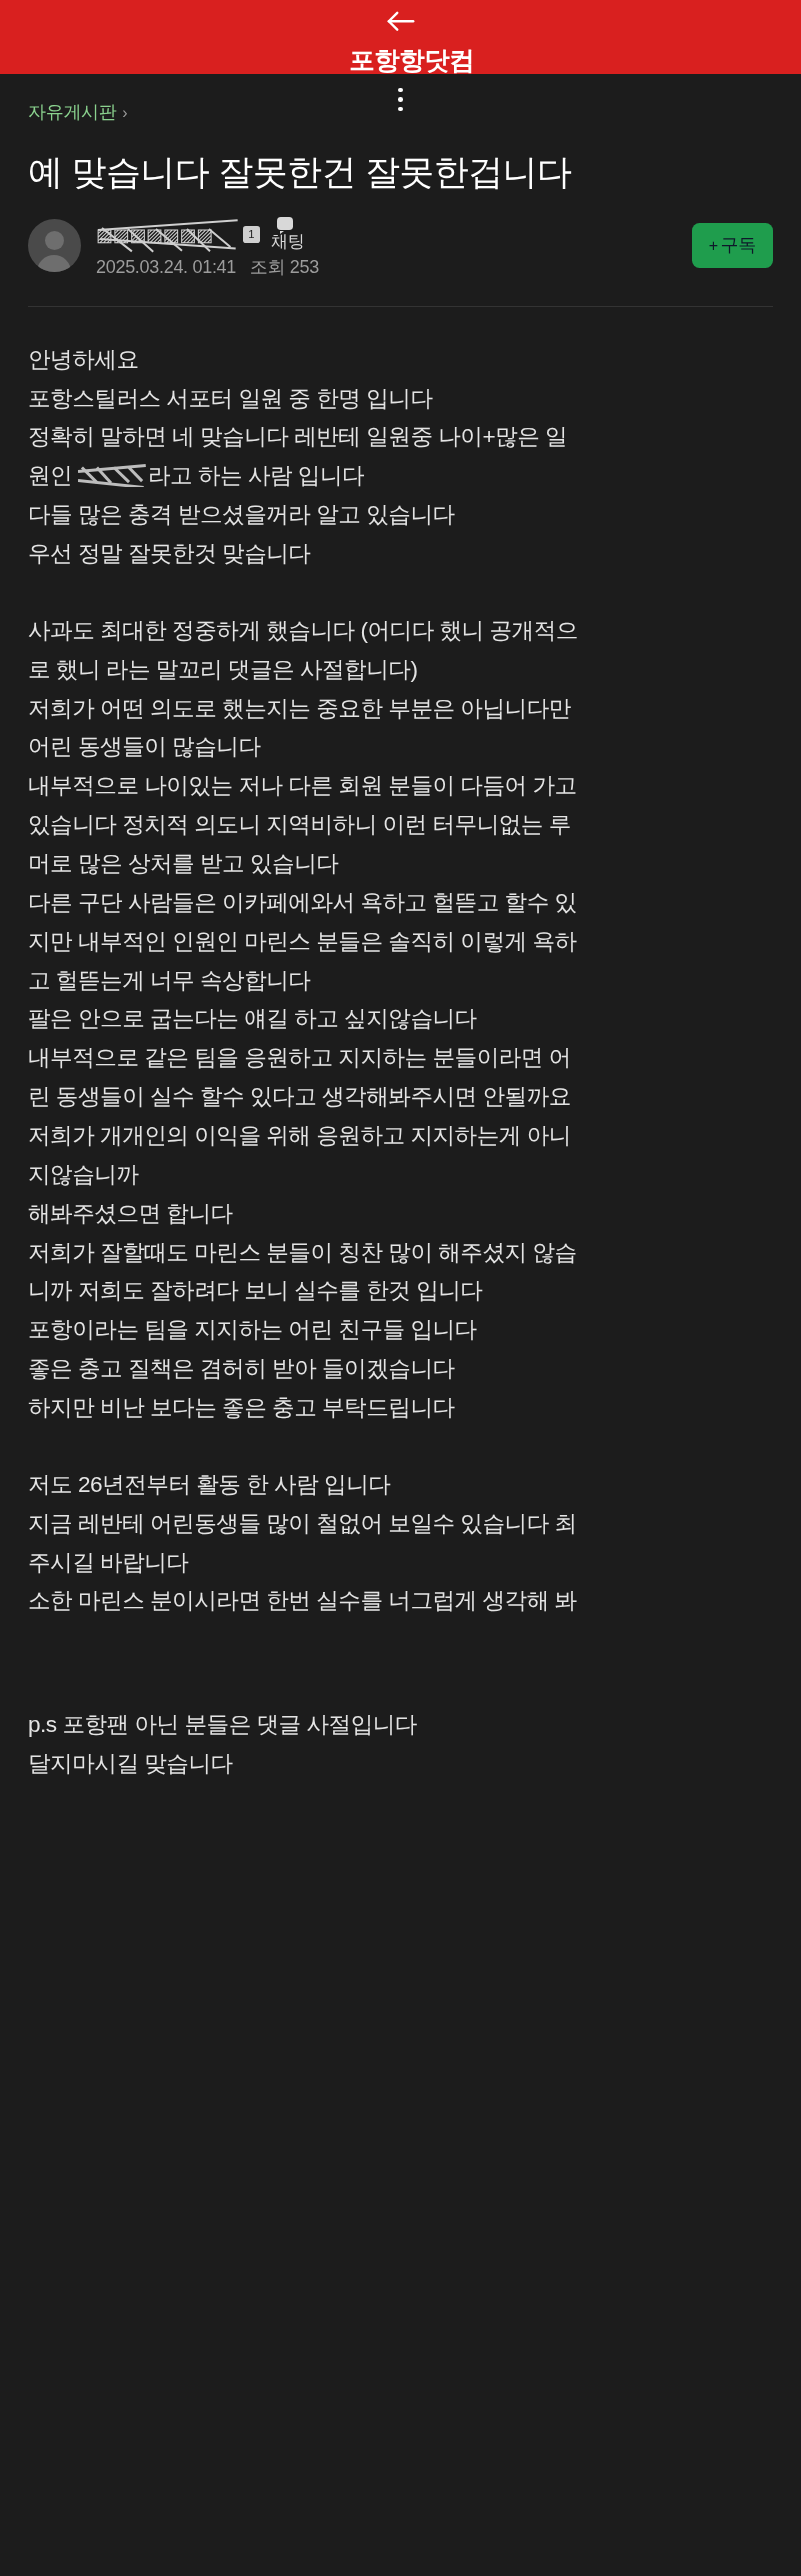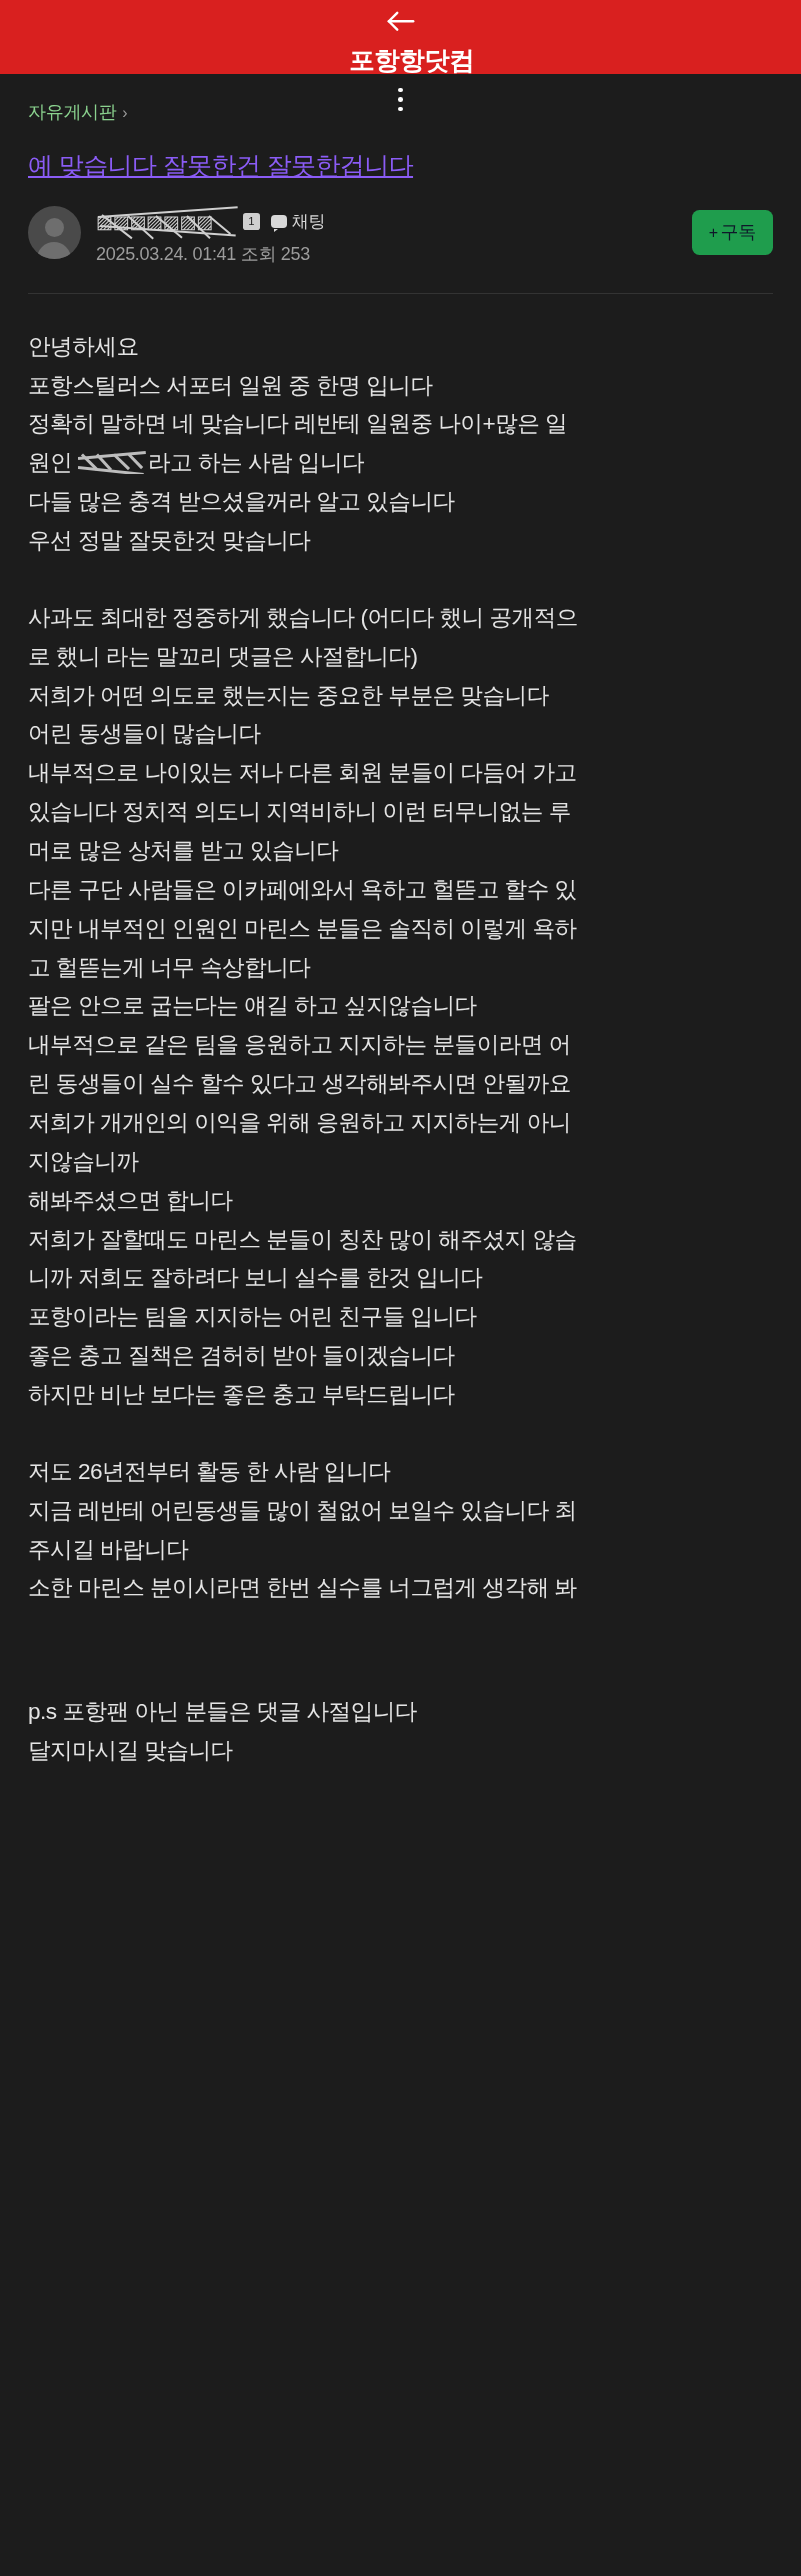--- a/index.html
+++ b/index.html
@@ -58,26 +58,25 @@
     padding: 26.4px 28px 0 28px;
     font-size: 18px;
     color: #8bd38f;
     letter-spacing: -0.3px;
   }
   .breadcrumb .chev { color: #9a9a9a; margin-left: 5.7px; font-size: 16px; }
 
   
   .post-title {
     padding: 24.5px 28px 0 28px;
-    font-size: 25px;
+    font-size: 35px;
     line-height: 1.3;
-    color: #8b5cf6;
+    color: #ffffff;
     letter-spacing: -0.6px;
     font-weight: normal;
-    text-decoration: underline;
   }
 
   
   .author-row {
     display: flex;
     align-items: flex-start;
     padding: 24.5px 28px 0 28px;
   }
   .avatar {
     width: 53px; height: 53px;
@@ -142,20 +141,21 @@
     margin-left: 3.8px;
     flex: 0 0 auto;
   }
   .chat-chip {
     display: flex;
     align-items: center;
     margin-left: 11.3px;
     font-size: 17px;
     color: #d8d8d8;
     letter-spacing: -0.3px;
+    flex-direction: column;
   }
   .chat-chip .bubble {
     width: 16px; height: 13.2px;
     background: #d8d8d8;
     border-radius: 3.8px;
     position: relative;
     margin-right: 4.7px;
   }
   .chat-chip .bubble:after {
     content: "";
@@ -163,21 +163,21 @@
     left: 2.8px; bottom: -3.8px;
     border-left: 4.7px solid #d8d8d8;
     border-bottom: 3.8px solid transparent;
   }
   .date-line {
     margin-top: 6.6px;
     font-size: 18px;
     color: #9c9c9c;
     letter-spacing: -0.3px;
   }
-  .date-line .views { margin-left: 0; }
+  .date-line .views { margin-left: 9px; }
   .sub-btn {
     flex: 0 0 auto;
     background: #1f9d4d;
     color: #0f172a;
     font-size: 18px;
     border-radius: 7.5px;
     padding: 10.4px 17px;
     letter-spacing: -0.3px;
     margin-top: 4px;
   }
@@ -281,21 +281,21 @@
 <div class="post-body" id="post-body">
     <p>안녕하세요</p>
     <p>포항스틸러스 서포터 일원 중 한명 입니다</p>
     <p>정확히 말하면 네 맞습니다 레반테 일원중 나이+많은 일</p>
     <p><span>원인 </span><span class="inline-redact"><i style="left: 0px; top: 5.7px; width: 68px; transform: rotate(-5deg);"></i><i style="left: 0px; top: 15px; width: 66px; transform: rotate(6deg);"></i><i style="left: 3.8px; top: 1.9px; width: 21px; transform: rotate(45deg);"></i><i style="left: 19px; top: 1.9px; width: 21px; transform: rotate(48deg);"></i><i style="left: 36px; top: 1.9px; width: 21px; transform: rotate(44deg);"></i><i style="left: 51px; top: 1.9px; width: 19px; transform: rotate(46deg);"></i></span><span>라고 하는 사람 입니다</span></p>
     <p>다들 많은 충격 받으셨을꺼라 알고 있습니다</p>
     <p>우선 정말 잘못한것 맞습니다</p>
     <p class="gap"></p>
     <p>사과도 최대한 정중하게 했습니다 (어디다 했니 공개적으</p>
     <p>로 했니 라는 말꼬리 댓글은 사절합니다)</p>
-    <p>저희가 어떤 의도로 했는지는 중요한 부분은 맞습니다</p>
+    <p>저희가 어떤 의도로 했는지는 중요한 부분은 아닙니다만</p>
     <p>어린 동생들이 많습니다</p>
     <p>내부적으로 나이있는 저나 다른 회원 분들이 다듬어 가고</p>
     <p>있습니다 정치적 의도니 지역비하니 이런 터무니없는 루</p>
     <p>머로 많은 상처를 받고 있습니다</p>
     <p>다른 구단 사람들은 이카페에와서 욕하고 헐뜯고 할수 있</p>
     <p>지만 내부적인 인원인 마린스 분들은 솔직히 이렇게 욕하</p>
     <p>고 헐뜯는게 너무 속상합니다</p>
     <p>팔은 안으로 굽는다는 얘길 하고 싶지않습니다</p>
     <p>내부적으로 같은 팀을 응원하고 지지하는 분들이라면 어</p>
     <p>린 동생들이 실수 할수 있다고 생각해봐주시면 안될까요</p>

